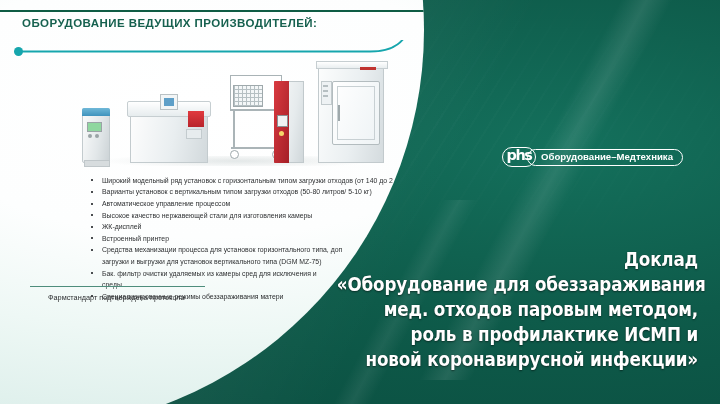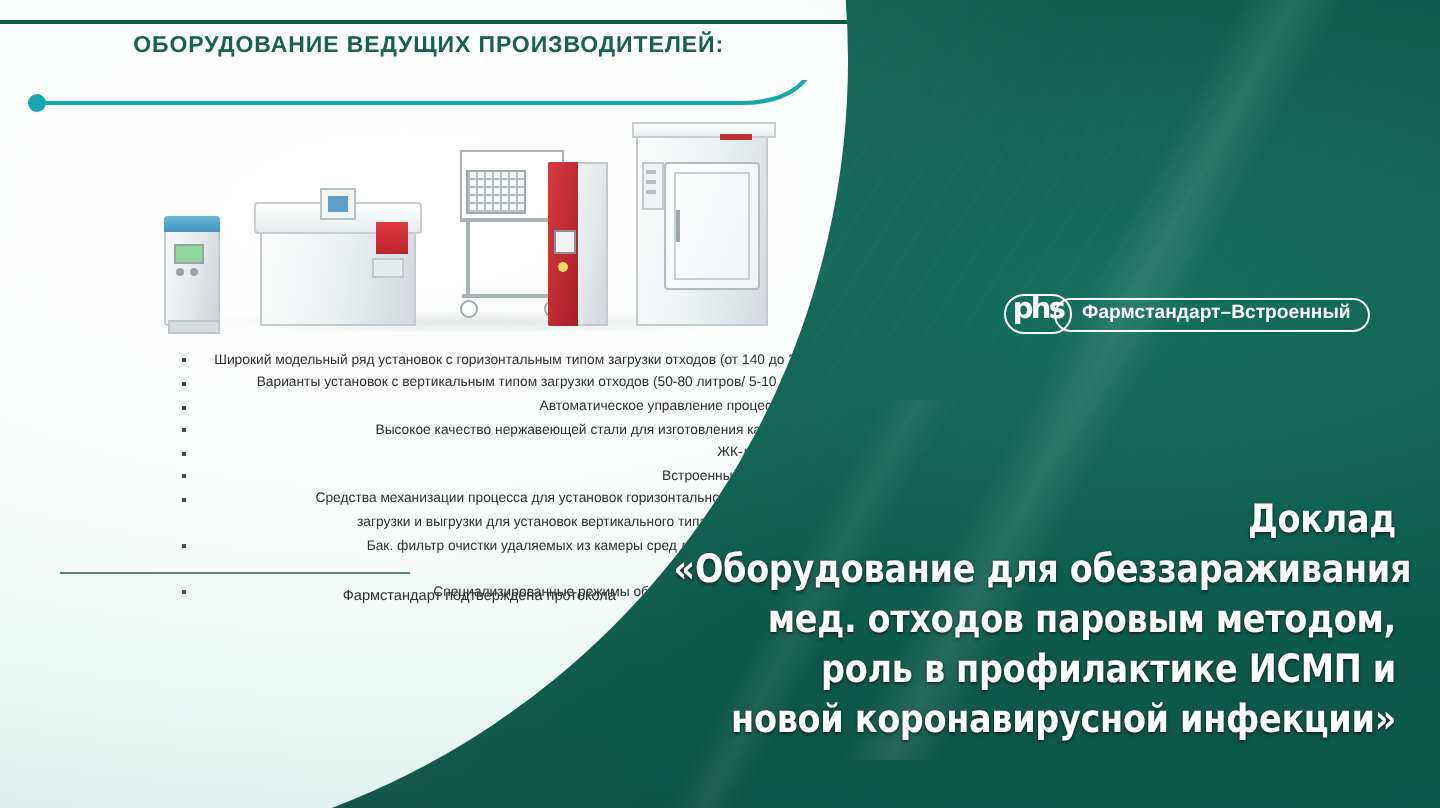--- a/index.html
+++ b/index.html
@@ -57,21 +57,20 @@
     pointer-events:none;
   }
 
   
   .slide-clip {
     position: absolute;
     left: 0; top: 0;
     width: 720px; height: 404px;
     
     clip-path: circle(400px at 24px 30px);
-    text-align: right;
   }
   .slide {
     position:absolute;
     left:0; top:0;
     width: 720px; height: 404px;
     background:
       radial-gradient(95% 78% at 28% 26%, #ffffff 0%, #fdfefe 42%, #eef8f5 72%, #dff0ec 100%);
   }
   .slide-topline{
     position:absolute;
@@ -365,21 +364,21 @@
         <li class="cont">среды</li>
         <li>Специализированные режимы обеззараживания матери</li>
       </ul>
 
     <div class="note-div"></div>
     <div class="note">Фармстандарт подтверждена протокола</div>
   </div>
 
   <div class="logo">
     <div class="mark">phs</div>
-    <div class="name">Фармстандарт–Встроенный</div>
+    <div class="name">Оборудование–Медтехника</div>
   </div>
 
   <div class="talk">
       <span class="l">Доклад</span>
       <span class="l">«Оборудование для обеззараживания</span>
       <span class="l">мед. отходов паровым методом,</span>
       <span class="l">роль в профилактике ИСМП и</span>
       <span class="l">новой коронавирусной инфекции»</span>
     </div>
 

